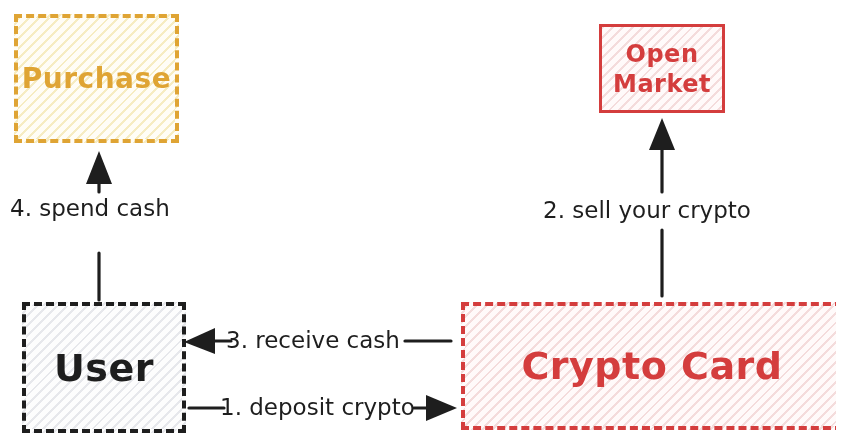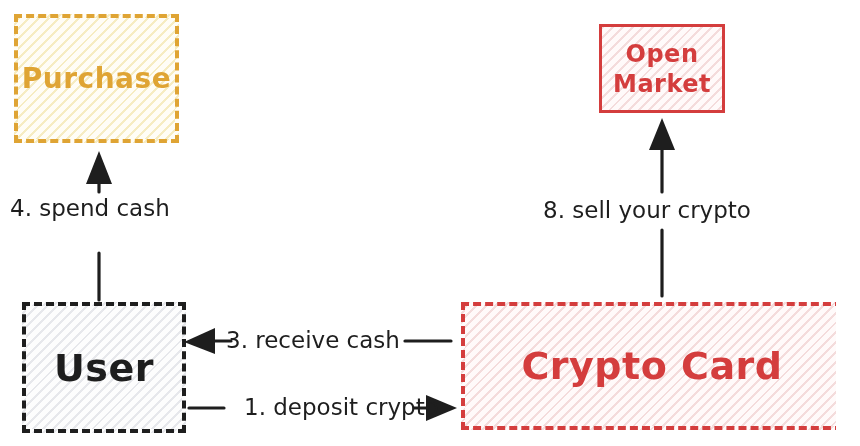--- a/index.html
+++ b/index.html
@@ -77,21 +77,21 @@
     text-align: left;
     color: var(--c-ink, #1e1e1e);
     font-size: 23px;
     line-height: 29px;
     font-weight: 500;
     white-space: nowrap;
   }
   .label-spend   { left: 10px;  top: 194px; width: 178px; white-space: normal; }
   .label-sell    { left: 543px; top: 196px; width: 246px; }
   .label-receive { left: 226px; top: 326px; width: 182px; }
-  .label-deposit { left: 220px; top: 393px; width: 200px; margin-left: 24px; }
+  .label-deposit { left: 220px; top: 393px; width: 200px; }
 </style>
 </head>
 <body>
 
 <div class="canvas">
 
   <div class="node node-purchase">
     <span>Purchase</span>
   </div>
 
@@ -130,19 +130,19 @@
       <line x1="189" y1="408" x2="224" y2="408"></line>
       <line x1="414" y1="408" x2="428" y2="408"></line>
       <polygon points="457,408 426,395 426,421"></polygon>
     </g>
   </svg>
 
   <div class="edge-label label-spend">
     <span style="display:block">4. spend cash</span>
   </div>
 
-  <div class="edge-label label-sell">8. sell your crypto</div>
+  <div class="edge-label label-sell">2. sell your crypto</div>
 
   <div class="edge-label label-receive">3. receive cash</div>
 
   <div class="edge-label label-deposit">1. deposit crypto</div>
 
 </div>
 
 </body></html>

